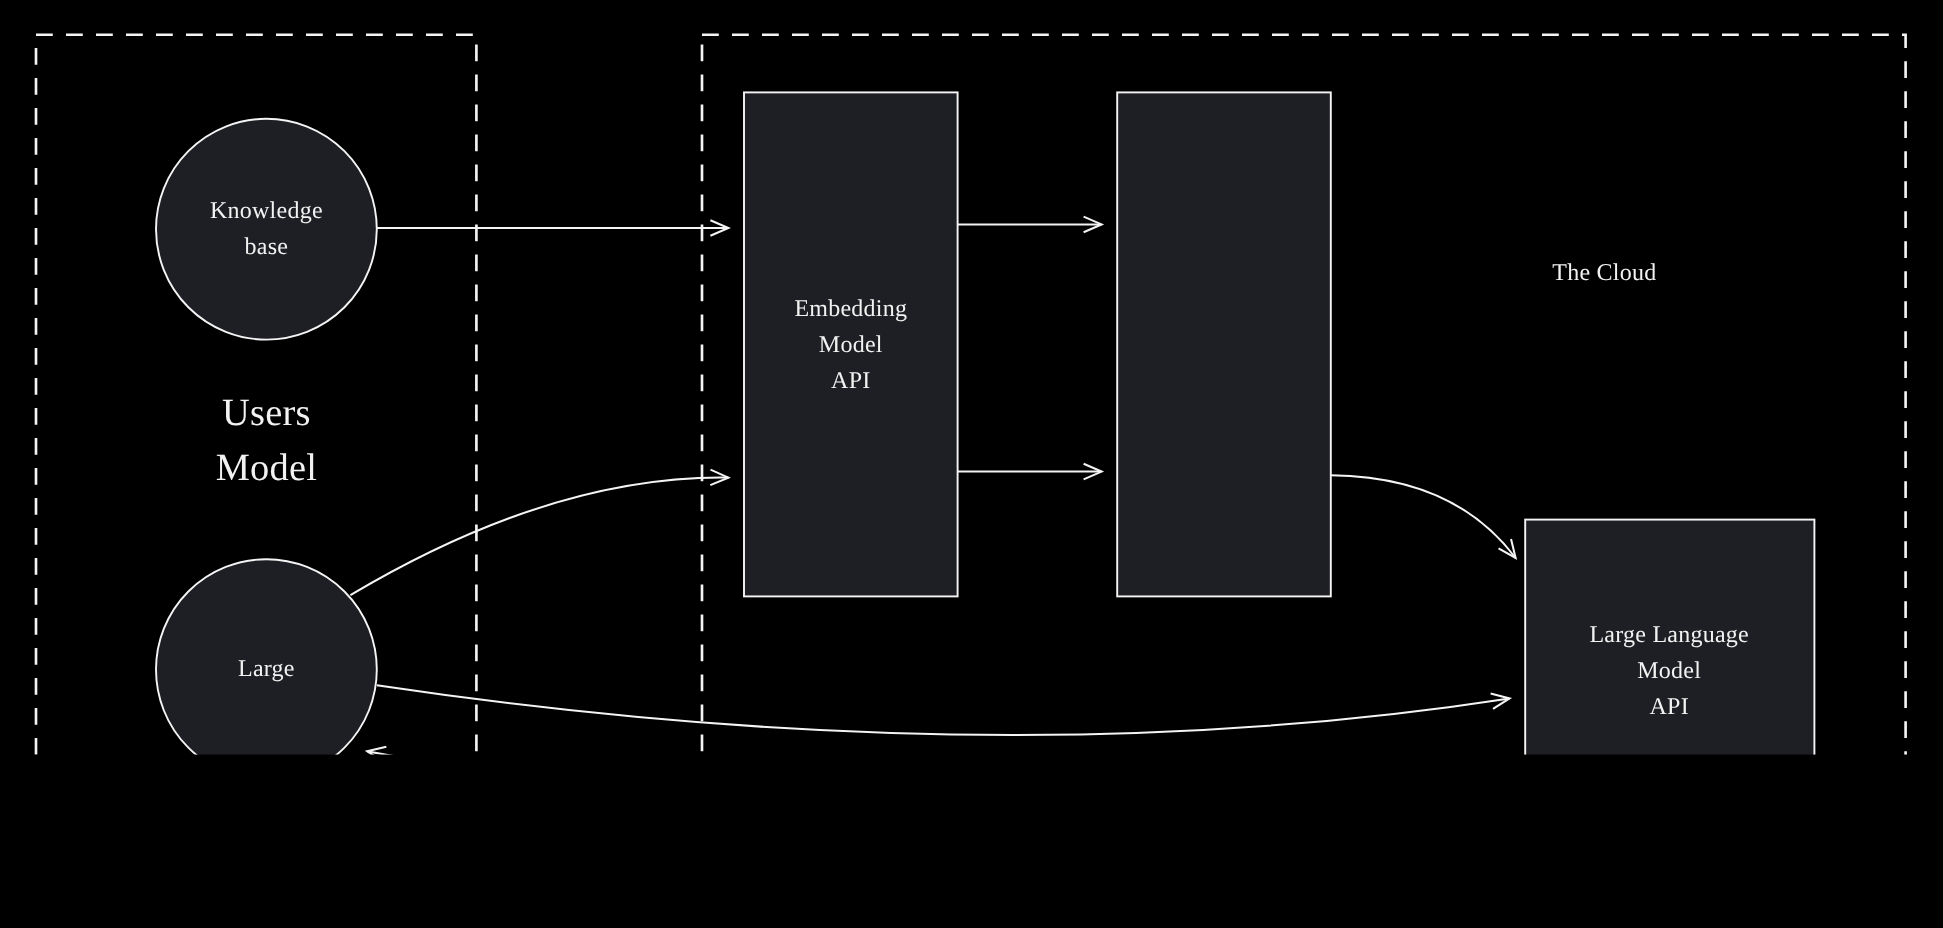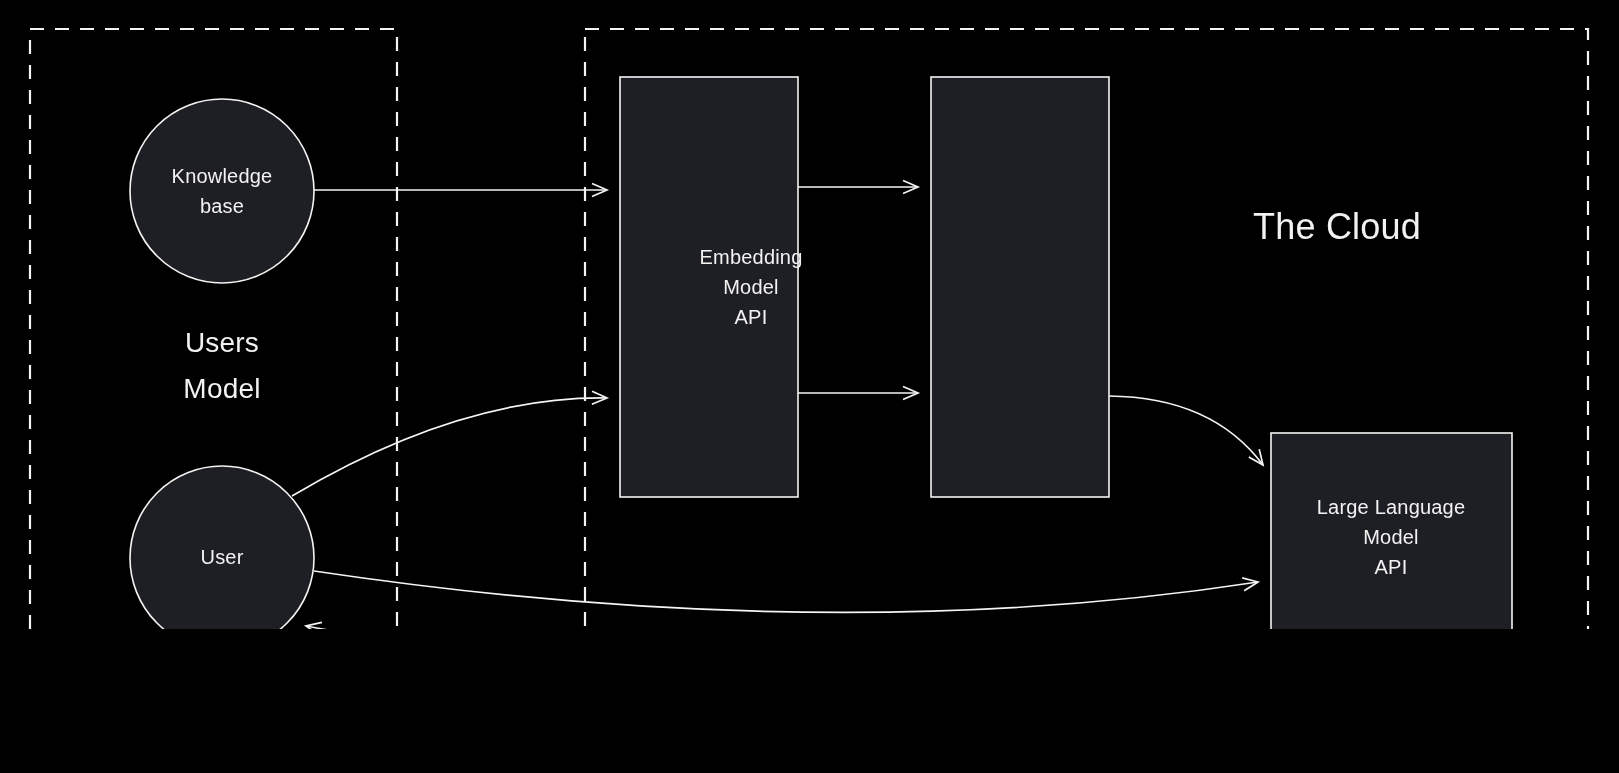--- a/index.html
+++ b/index.html
@@ -6,46 +6,46 @@
     margin: 0;
     padding: 0;
     background: #000000;
   }
   .stage {
     position: relative;
     width: 1619px;
     height: 629px;
     background: #000000;
     overflow: hidden;
-    font-family: Liberation Sans, sans-serif;
+    font-family: Liberation Serif, serif;
   }
   .layer {
     position: absolute;
     left: 0;
     top: 0;
   }
   .label {
     position: absolute;
     transform: translate(-50%, -50%);
     text-align: center;
     color: #f2f2f2;
     white-space: nowrap;
     letter-spacing: 0.2px;
   }
   .label span { display: block; }
   .node-label {
     font-size: 20px;
     line-height: 30px;
   }
   .group-label {
-    font-size: 28px;
+    font-size: 32px;
     line-height: 46px;
   }
   .cloud-label {
-    font-size: 36px;
+    font-size: 20px;
     line-height: 36px;
     text-align: center;
   }
   .shape-outline { stroke: #f4f4f4; stroke-width: 1.6; fill: #1e1f24; }
   .dashed-box    { stroke: #f4f4f4; stroke-width: 2.2; fill: none; stroke-dasharray: 14 11; }
   .edge          { stroke: #f4f4f4; stroke-width: 1.7; fill: none; }
 </style>
 </head>
 <body>
 
@@ -75,31 +75,31 @@
     <rect class="shape-outline" x="931" y="77" width="178" height="420"></rect>
     <rect class="shape-outline" x="1271" y="433" width="241" height="248"></rect>
   </svg>
 
   <div class="label node-label" style="left:222px; top:191px;">
     <span>Knowledge</span>
     <span>base</span>
   </div>
 
   <div class="label node-label" style="left:222px; top:557px;">
-    <span>User</span>
+    <span>Large</span>
   </div>
 
-  <div class="label node-label" style="left:709px; top:287px;margin-left:42px;">
+  <div class="label node-label" style="left:709px; top:287px;">
     <span>Embedding</span>
     <span>Model</span>
     <span>API</span>
   </div>
 
 
-  <div class="label node-label" style="left:1391px; top:537px;">
+  <div class="label node-label" style="left:1391px; top:559px;">
     <span>Large Language</span>
     <span>Model</span>
     <span>API</span>
   </div>
 
   <div class="label group-label" style="left:222px; top:366px;">
     <span>Users</span>
     <span>Model</span>
   </div>
 

